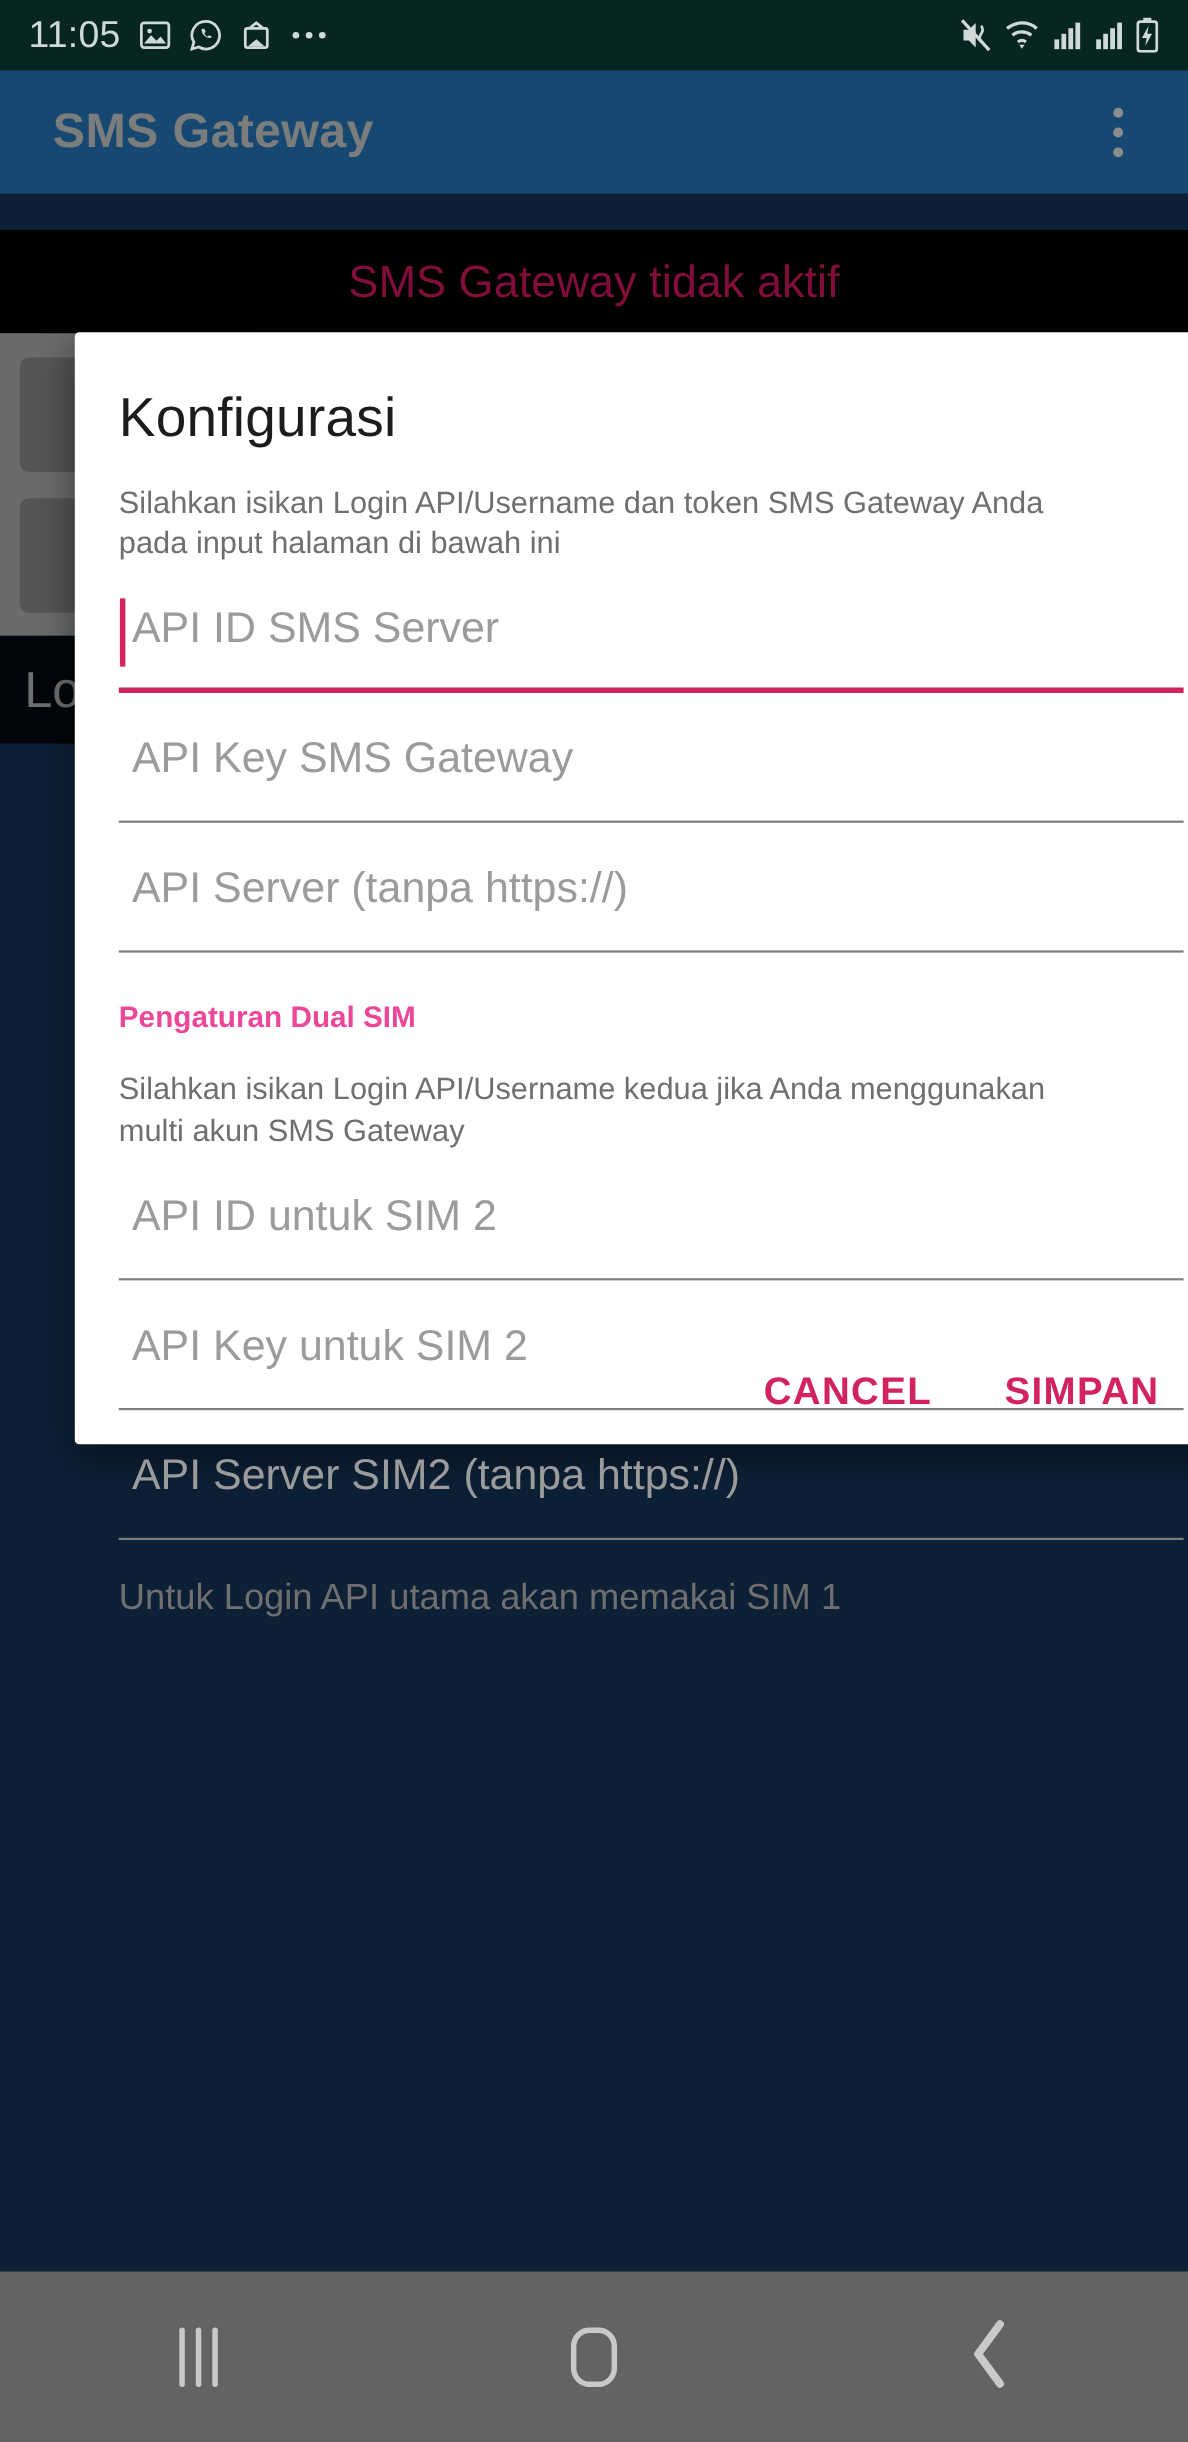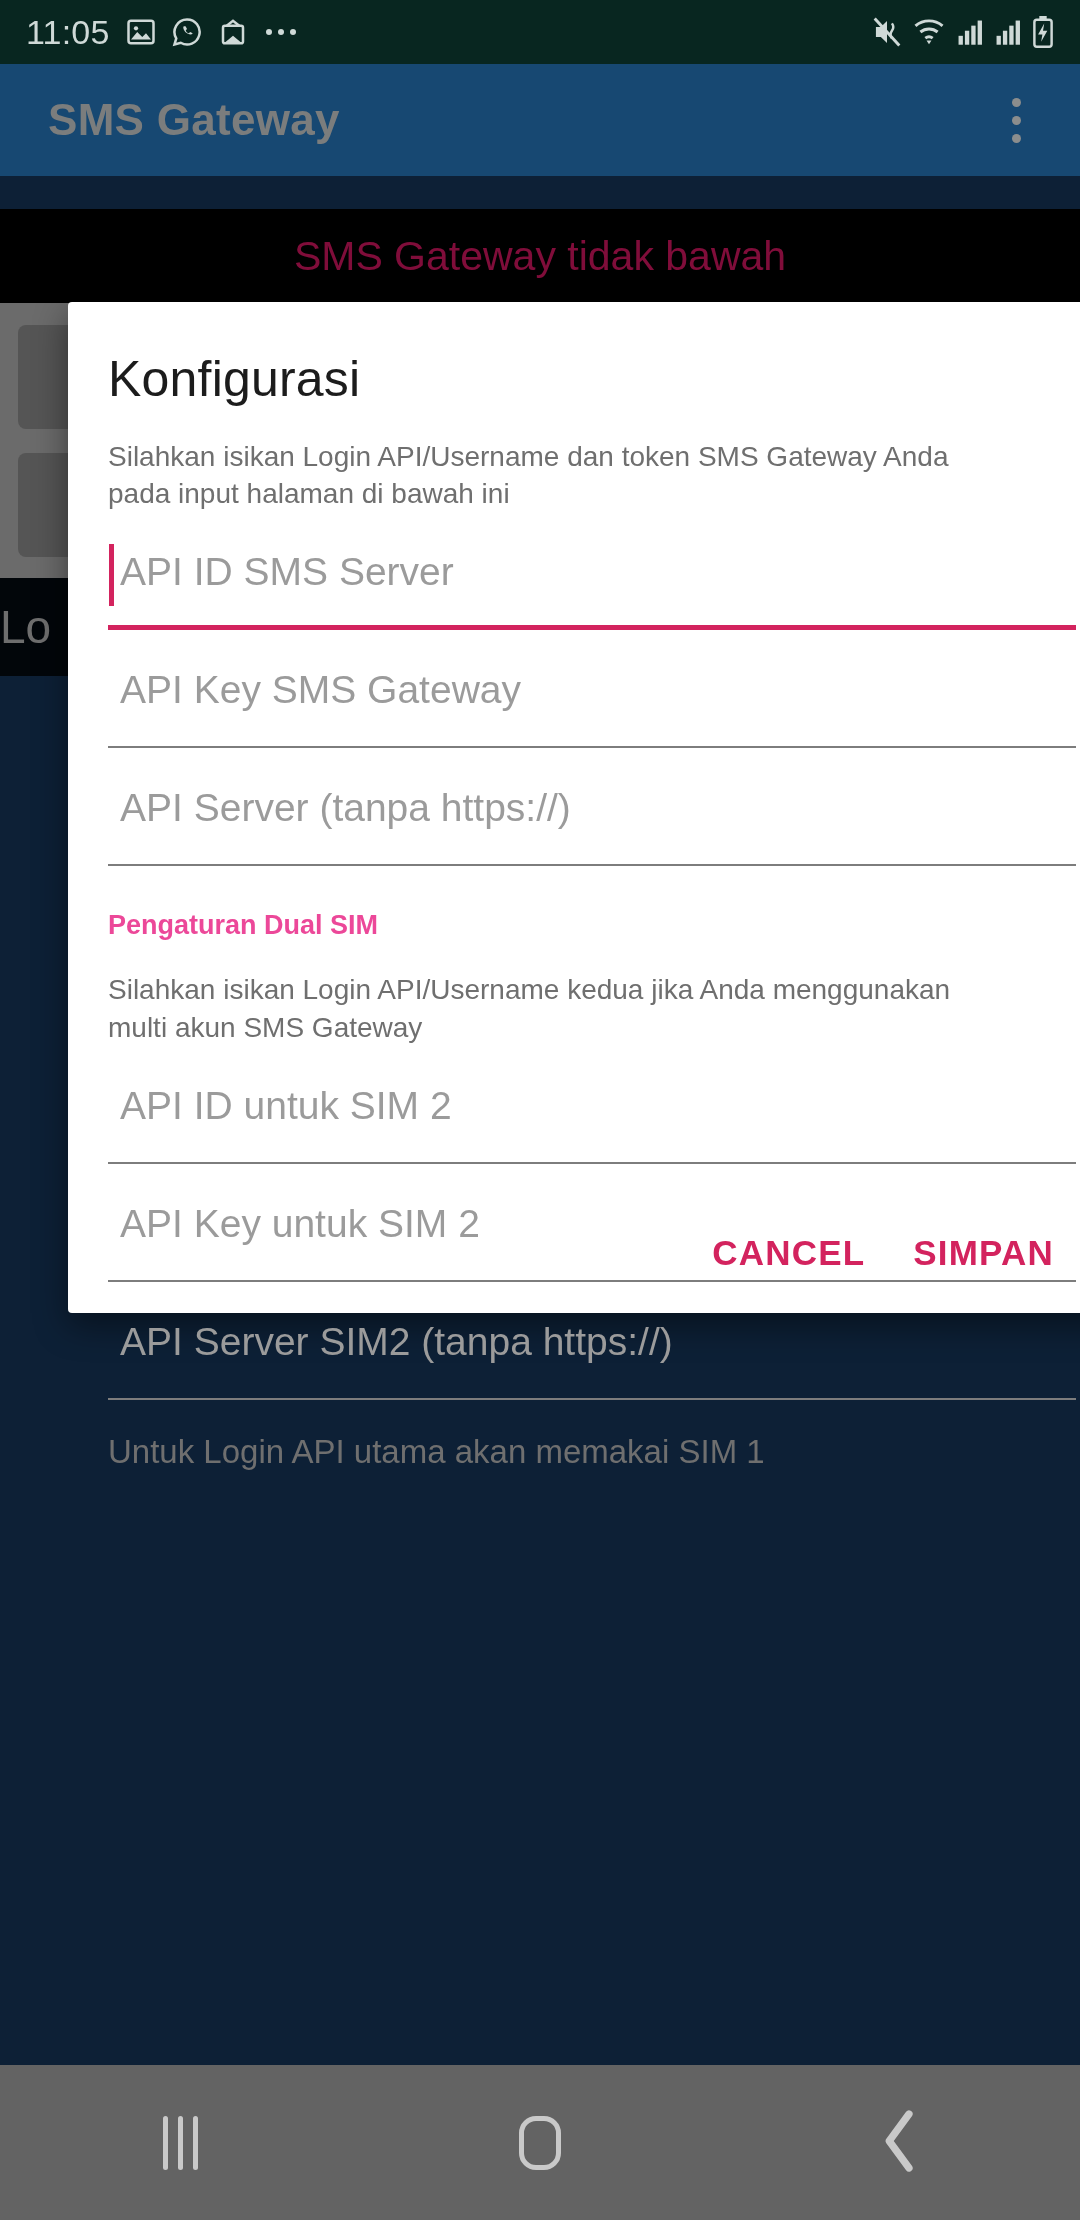--- a/index.html
+++ b/index.html
@@ -58,21 +58,21 @@
   .bg-card{
     position:absolute; left:18px; width:1044px; height:104px;
     background:#555555; border-radius:8px;
   }
   .bg-card.c1{ top:22px; }
   .bg-card.c2{ top:150px; }
   .black-strip{
     position:absolute; left:0; top:275px; width:1080px; height:98px;
     background:#02060a; display:flex; align-items:center;
   }
-  .black-strip span{ font-size:46px; color:#6e6e6e; }
+  .black-strip span{ font-size:46px; color:#6e6e6e; padding-left:22px; }
 
   
   .scrim{ position:absolute; inset:0; background:transparent; }
   .dialog{
     position:absolute; left:68px; top:302px; width:1048px; height:1011px;
     background:#ffffff; border-radius:4px;
     box-shadow:0 12px 34px rgba(0,0,0,.45);
     padding:0 40px;
   }
   .dlg-title{
@@ -93,22 +93,22 @@
   }
   .field.focused .rule{ height:5px; background:#d3235e; }
   .field.focused .caret{
     position:absolute; left:1px; top:6px; width:5px; height:62px; background:#d3235e;
   }
   .section-title{
     margin-top:44px; font-size:27px; font-weight:700; color:#ec4899;
   }
   .note{ margin-top:30px; font-size:33px; color:#6f6f6f; line-height:1.33; }
   .actions{
-    position:absolute; right:40px; bottom:22px;
-    display:flex; align-items:center; gap:4px;justify-content:space-between;
+    position:absolute; right:40px; bottom:10px;
+    display:flex; align-items:center; gap:22px;justify-content:space-between;
   }
   .actions button{
     background:none; border:none; cursor:pointer;
     font-family:"Liberation Sans", sans-serif;
     font-size:35px; font-weight:700; color:#d3235e;
     letter-spacing:1.2px; padding:18px 22px;
   }
 
   
   .navbar{
@@ -201,21 +201,21 @@
   <div class="appbar">
     <div class="appbar-title">SMS Gateway</div>
     <div class="appbar-menu">
       <i></i>
       <i></i>
       <i></i>
     </div>
   </div>
 
   <div class="banner">
-    <div class="banner-text">SMS Gateway tidak bawah</div>
+    <div class="banner-text">SMS Gateway tidak aktif</div>
   </div>
 
   <div class="content">
     <div class="cards-area">
       <div class="bg-card c1"></div>
       <div class="bg-card c2"></div>
     </div>
     <div class="black-strip">
       <span>Lo</span>
     </div>

